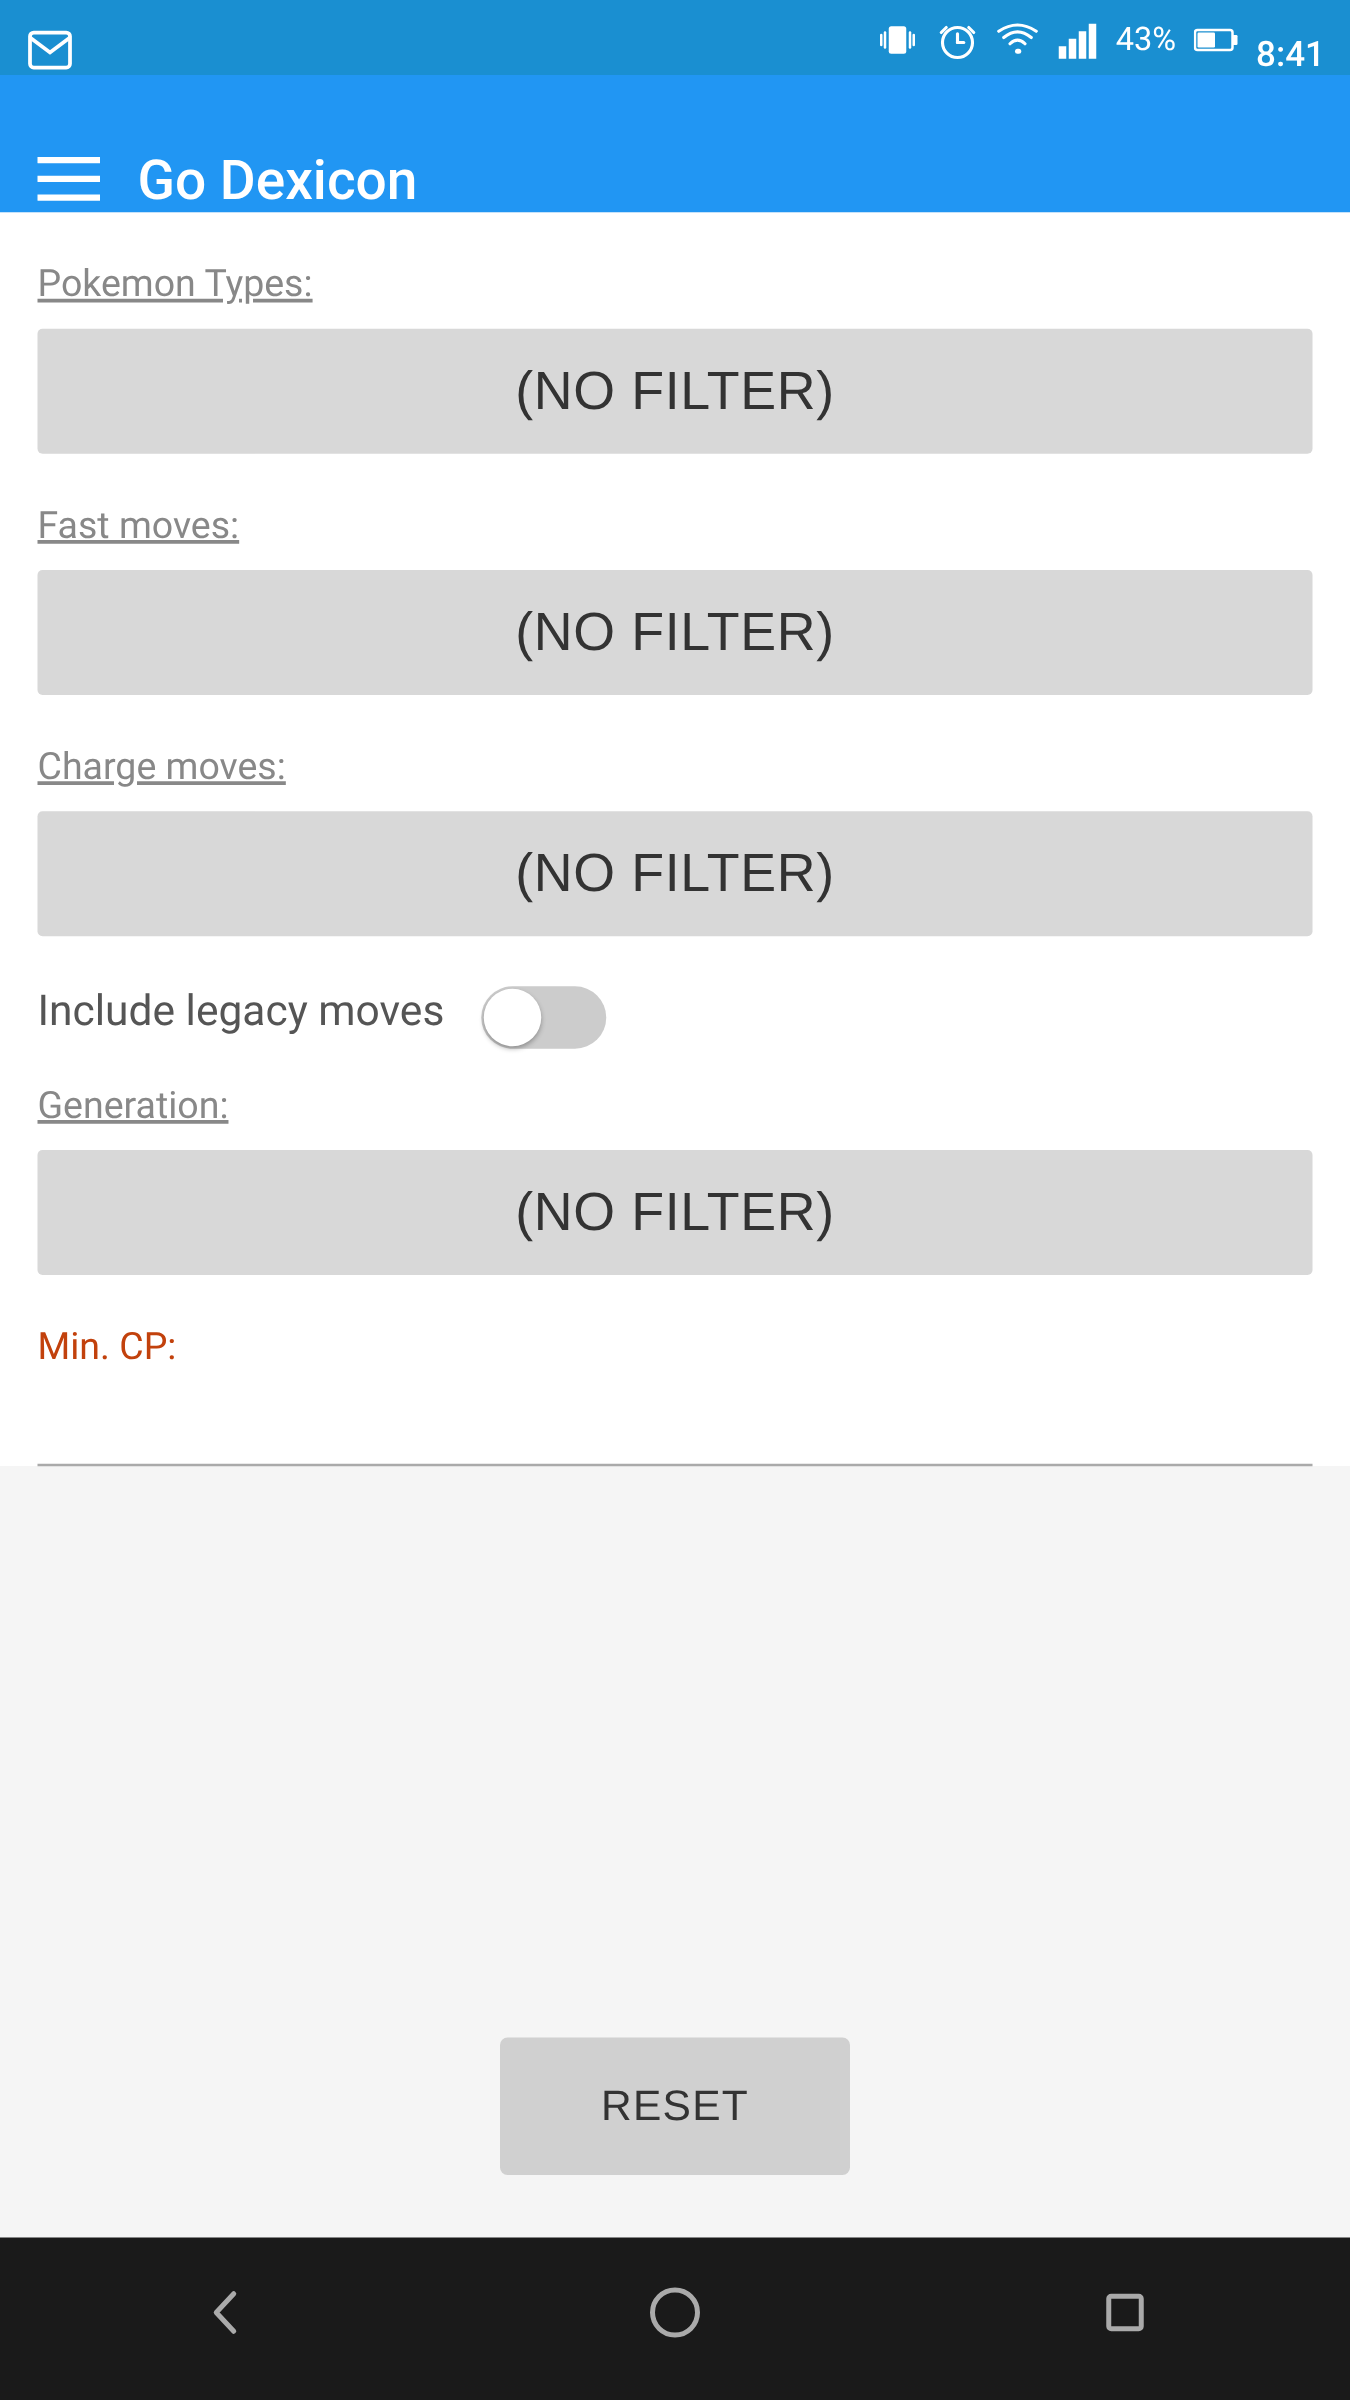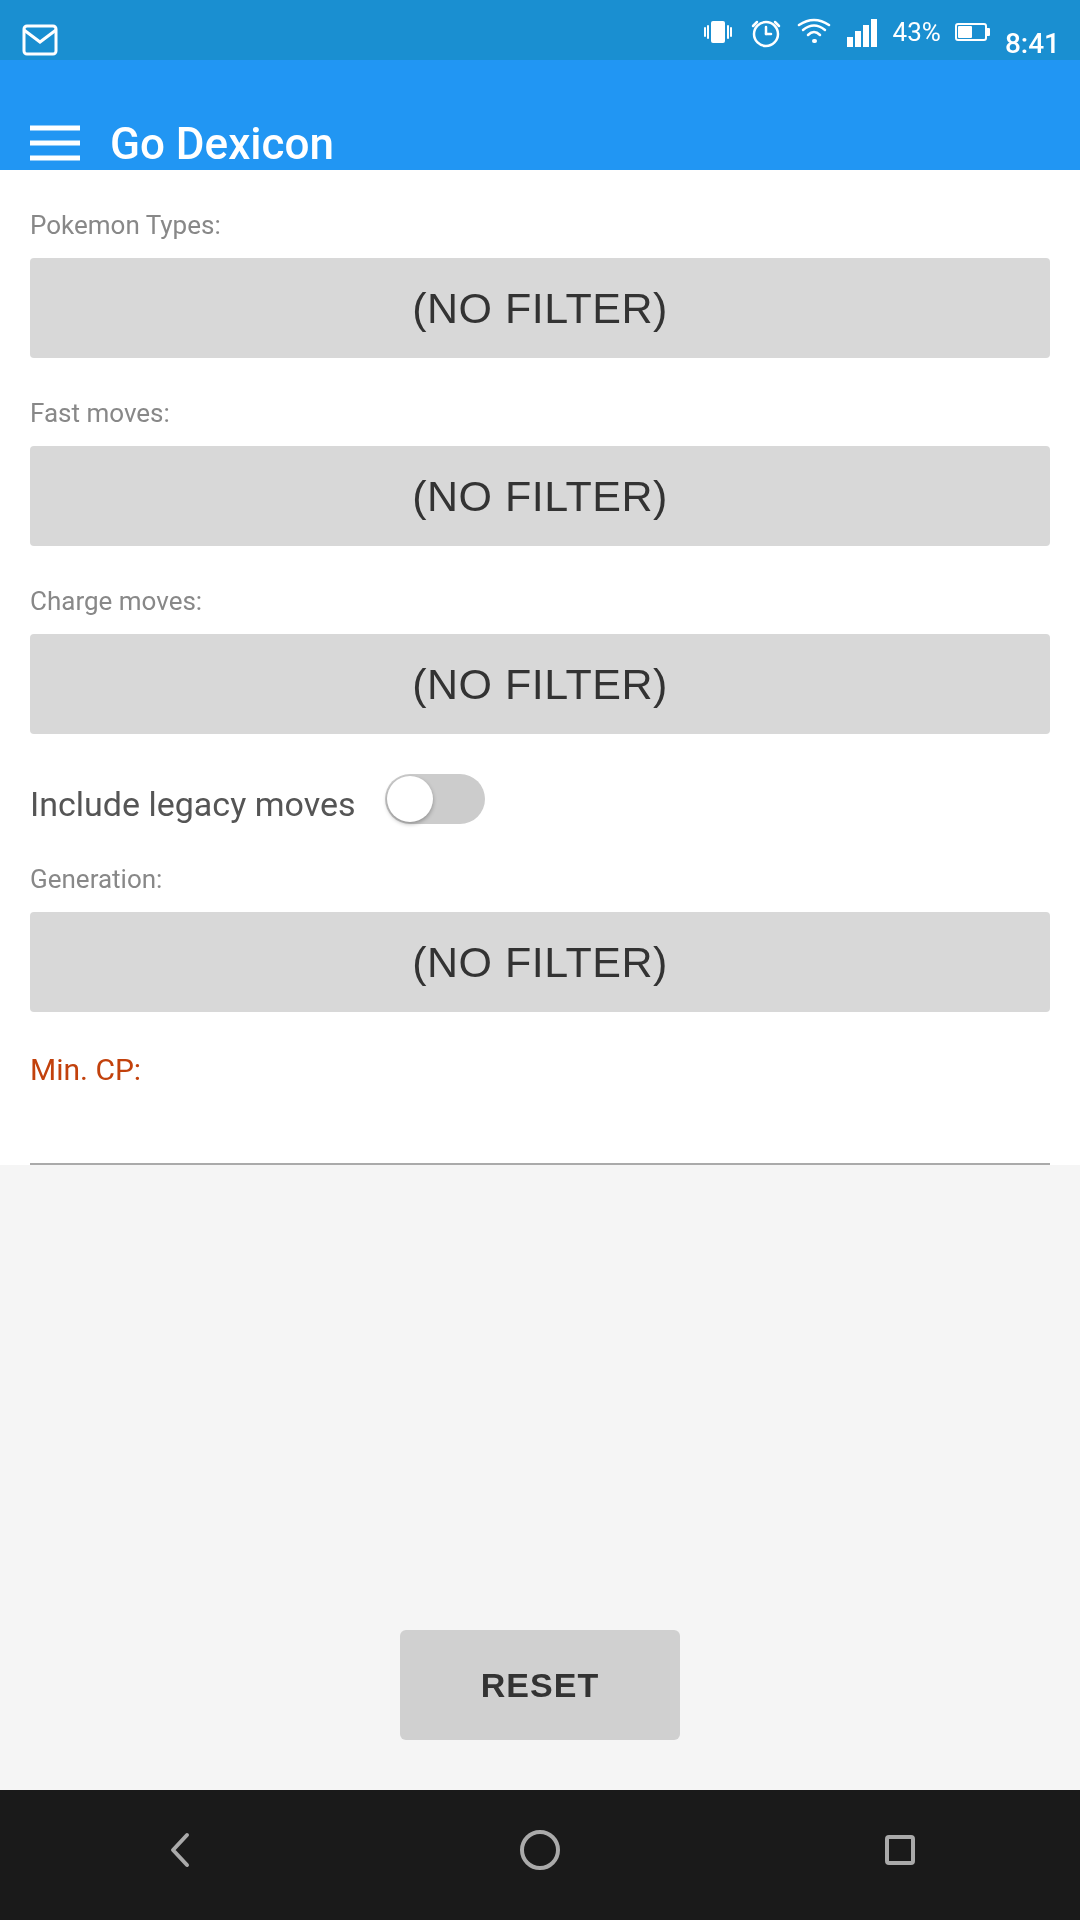--- a/index.html
+++ b/index.html
@@ -79,22 +79,23 @@
     }
 
     
     .main-content {
       background: white;
       padding: 40px 30px 0 30px;
     }
 
     .section-label {
       color: #888;
-      font-size: 26px;
+      font-size: 30px;
       margin-bottom: 18px;
+      text-decoration: underline;
     }
 
     .filter-button {
       width: 100%;
       height: 100px;
       background: #d8d8d8;
       border: none;
       border-radius: 4px;
       font-size: 43px;
       font-weight: 500;
@@ -104,23 +105,23 @@
       display: flex;
       align-items: center;
       justify-content: center;
       margin-bottom: 40px;
       letter-spacing: 0.5px;
     }
 
     
     .toggle-row {
       display: flex;
-      align-items: flex-end;
+      align-items: flex-start;
       gap: 30px;
-      margin-bottom: 40px;
+      margin-bottom: 28px;
     }
 
     .toggle-label {
       color: #555;
       font-size: 34px;
     }
 
     
     .toggle-switch {
       width: 100px;
@@ -175,21 +176,21 @@
       width: 100%;
     }
 
     .action-button {
       width: 280px;
       height: 110px;
       background: #d0d0d0;
       border: none;
       border-radius: 6px;
       font-size: 34px;
-      font-weight: 700;
+      font-weight: 400;
       color: #333;
       cursor: pointer;
       letter-spacing: 1px;
     }
 
     
     .nav-bar {
       position: absolute;
       bottom: 0;
       width: 100%;

